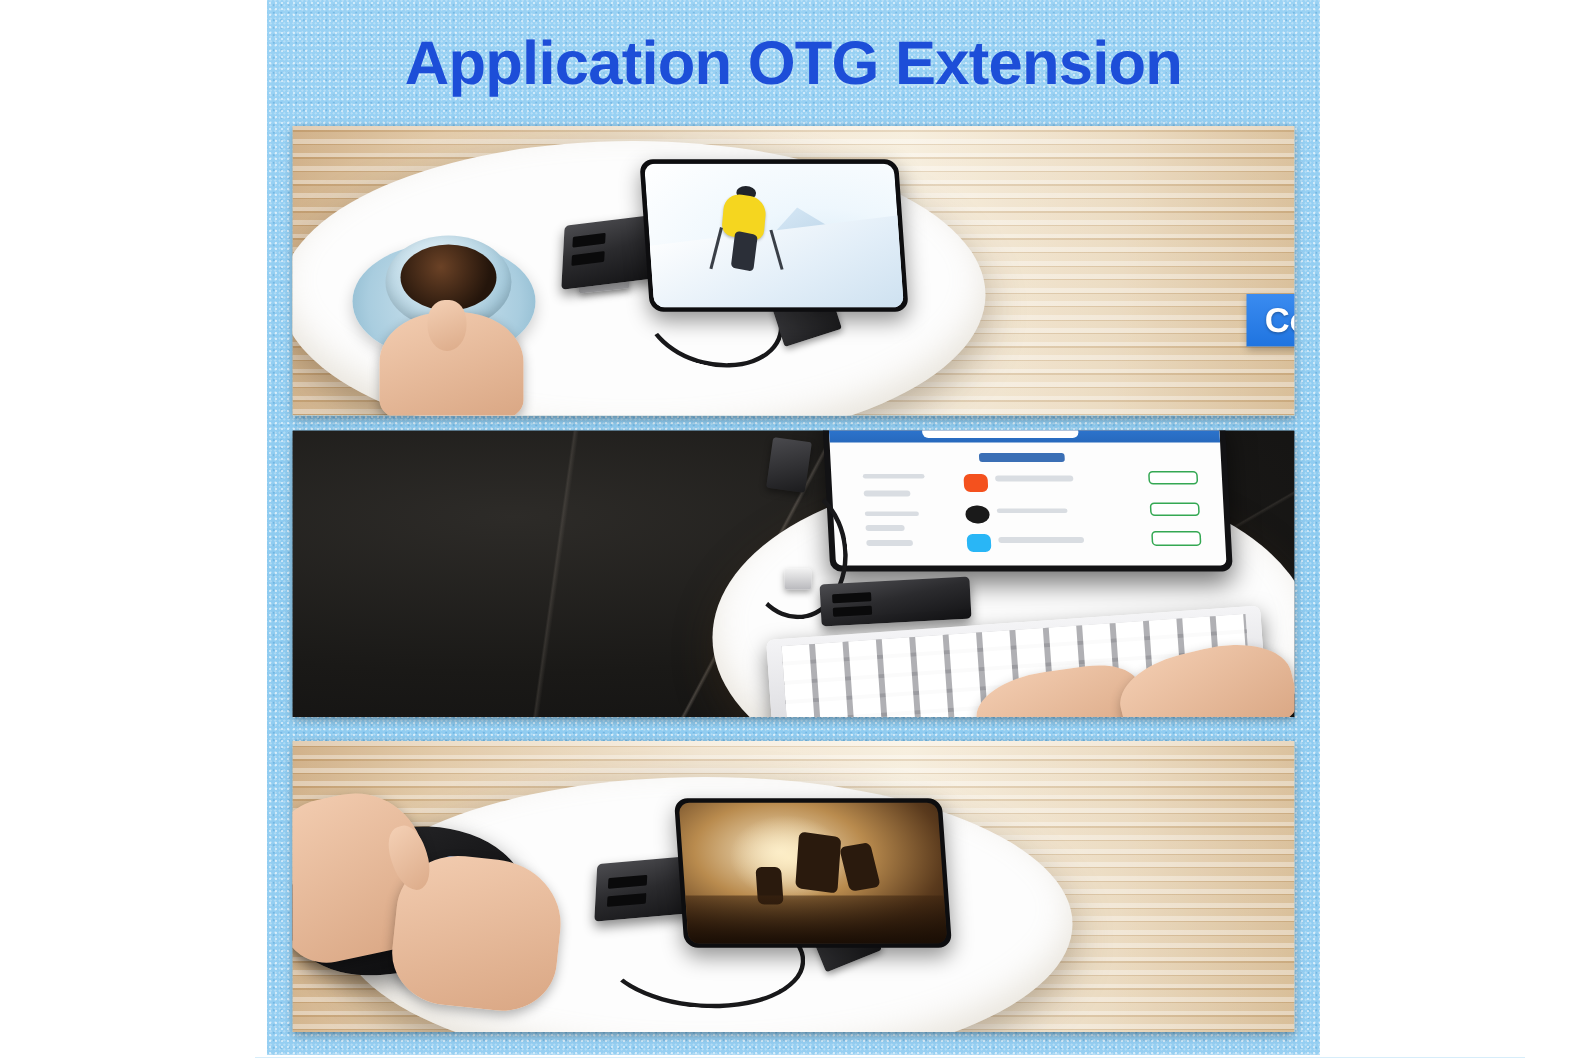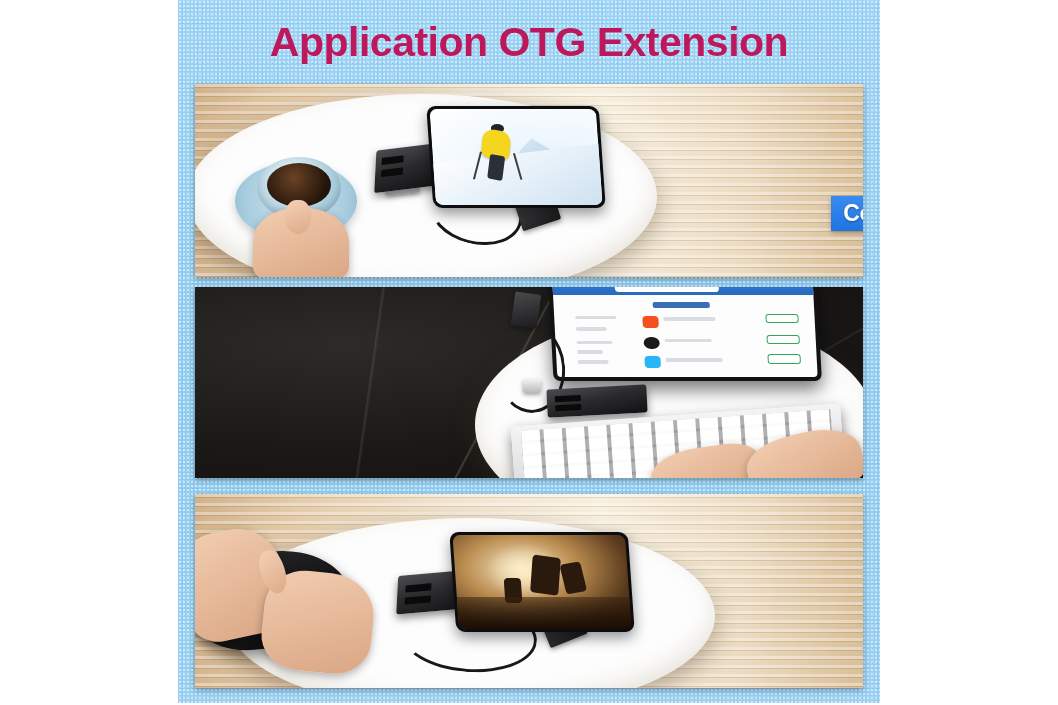--- a/index.html
+++ b/index.html
@@ -23,21 +23,21 @@
     background-position:0 0, 2px 1px, 1px 2px, 0 0;
   }
 
   
   .title{
     position:absolute;left:178px;top:20px;width:702px;
     text-align:center;
     font-size:41px;line-height:44px;font-weight:bold;
     font-stretch:condensed;
     letter-spacing:-0.5px;
-    color:#be185d;
+    color:#1d4ed8;
     text-shadow:0 1px 0 rgba(255,255,255,.25);
     white-space:nowrap;
   }
 
   
   .panel{
     position:absolute;overflow:hidden;
     box-shadow:0 2px 6px rgba(0,0,0,.35);
   }
   #panel-1{left:195px;top:84px;width:668px;height:193px;}

